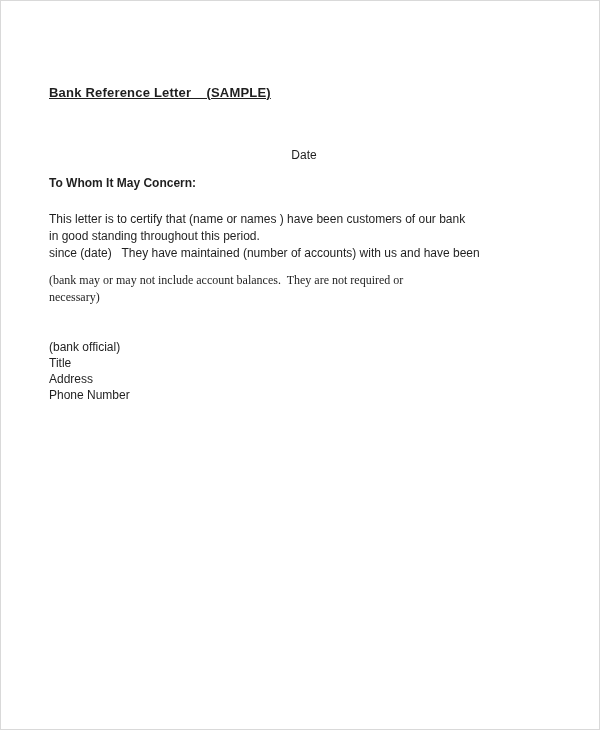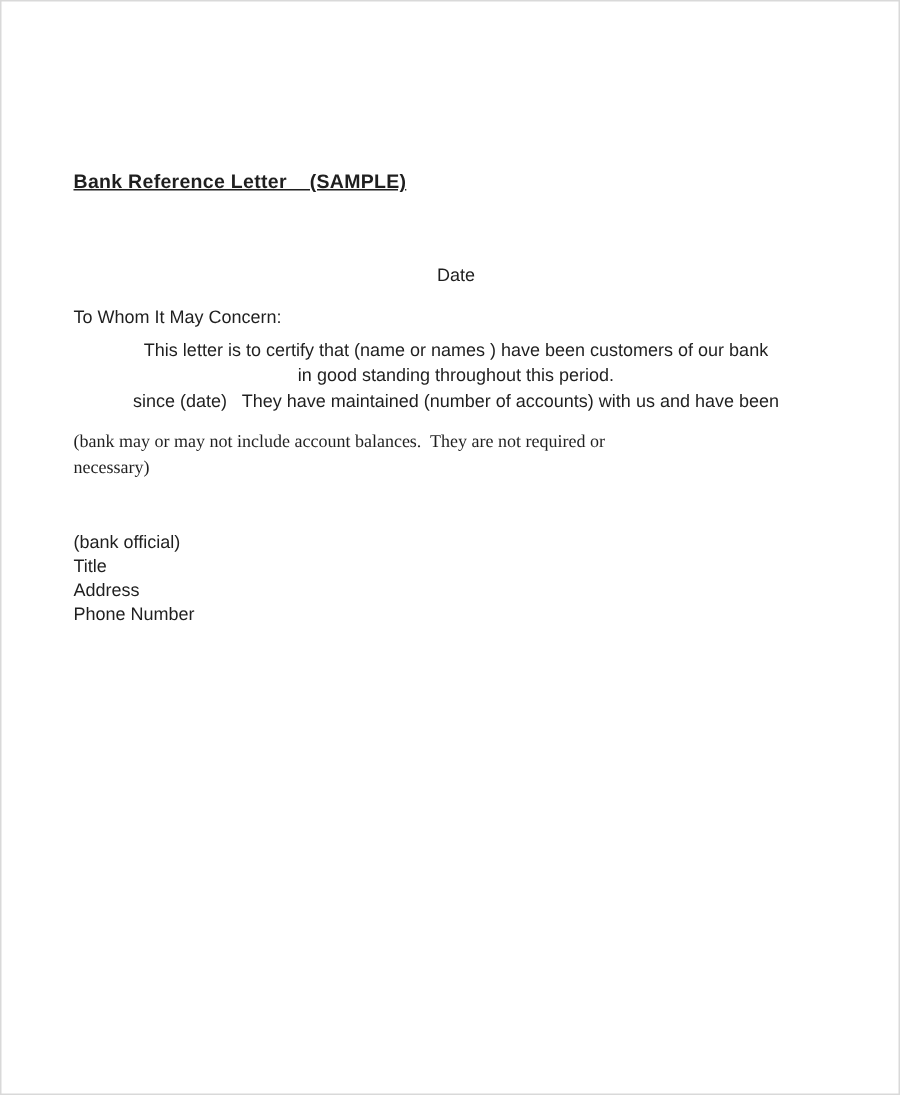--- a/index.html
+++ b/index.html
@@ -18,43 +18,43 @@
     color: #1f1f1f;
     overflow: hidden;
   }
   .content {
     position: absolute;
     left: 48px;
     right: 40px;
     top: 0;
   }
   .letter-title {
-    margin-top: 112px;
+    margin-top: 84px;
     font-size: 13px;
     line-height: 16px;
     font-weight: bold;
     text-decoration: underline;
     white-space: pre-wrap;
     letter-spacing: 0.2px;
   }
   .line {
     font-size: 12px;
     line-height: 17px;
     white-space: pre-wrap;
   }
   .date-line {
     margin-top: 46px;
     text-align: center;
   }
   .salutation {
     margin-top: 11px;
+    font-weight: bold;
   }
   .body-para-1 {
-    margin-top: 5px;
-    text-align: center;
+    margin-top: 19px;
   }
   .body-para-2 {
     margin-top: 10px;
     font-family: Liberation Serif, serif;
   }
   .closing {
     margin-top: 11px;
   }
   .signature-block {
     margin-top: 33px;

